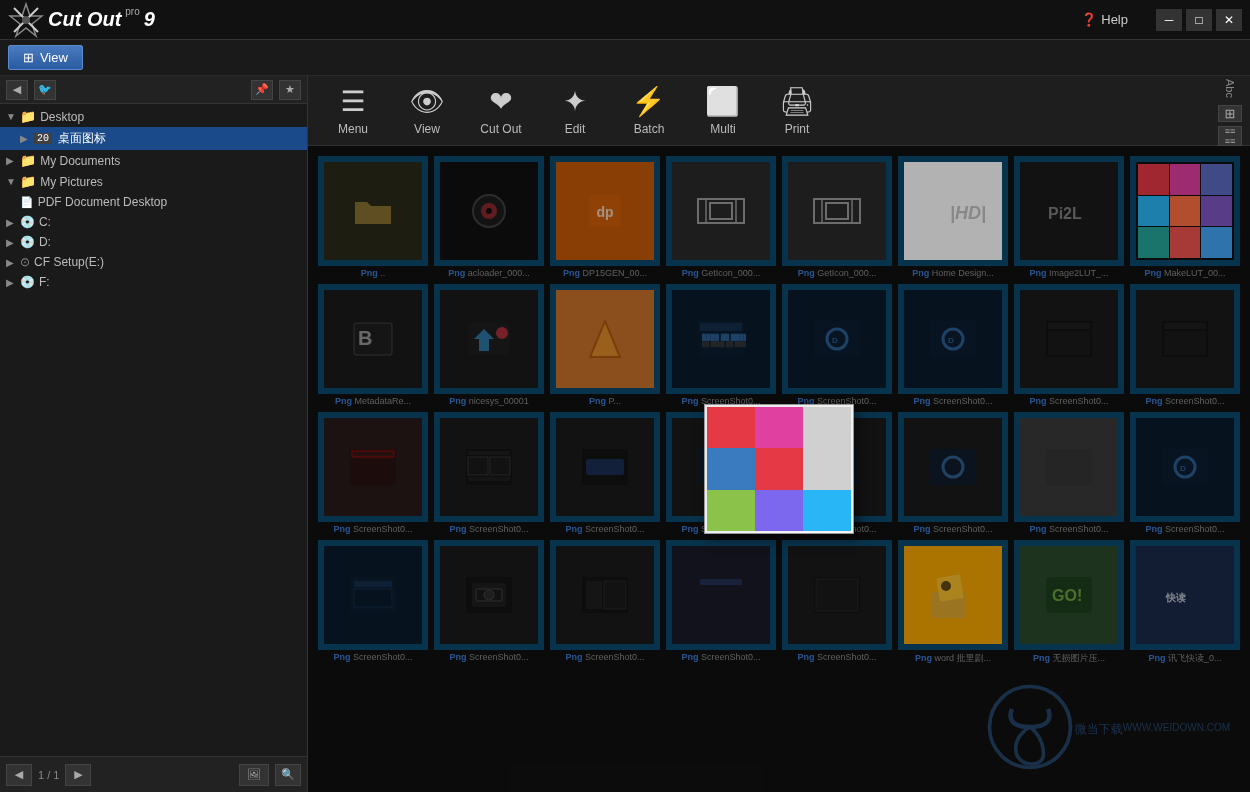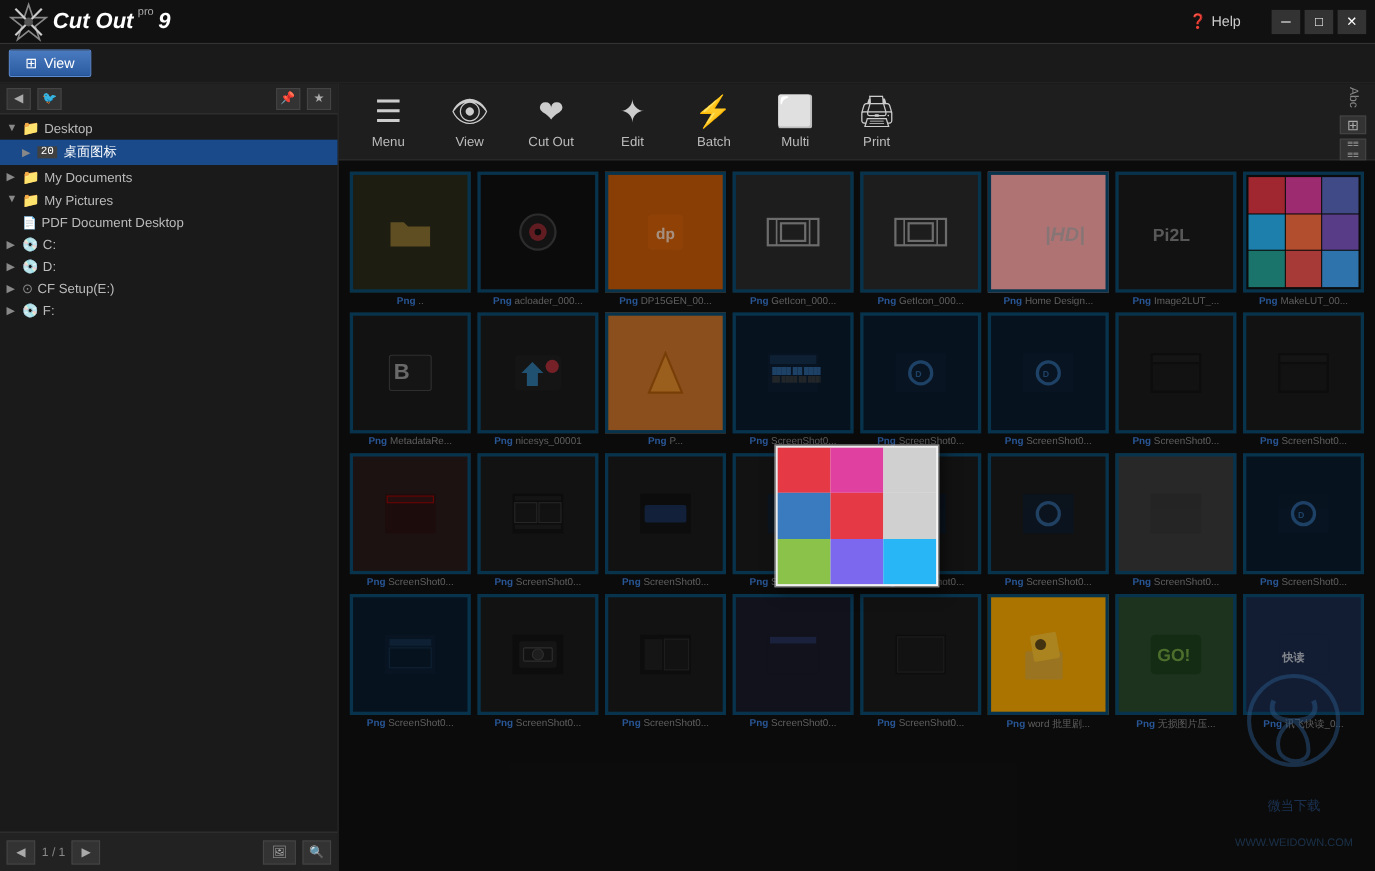--- a/index.html
+++ b/index.html
@@ -237,21 +237,21 @@
     .thumb-item {
       display: flex;
       flex-direction: column;
       align-items: center;
       cursor: pointer;
     }
     .thumb-img {
       width: 100%;
       aspect-ratio: 1;
       background: #2a2a2a;
-      border: 3px solid #0c4a6e;
+      border: 6px solid #0c4a6e;
       display: flex;
       align-items: center;
       justify-content: center;
       font-size: 10px;
       color: #666;
       overflow: hidden;
       position: relative;
     }
     .thumb-label {
       font-size: 9px;
@@ -267,24 +267,23 @@
       color: #3a7ad4;
       font-weight: bold;
     }
 
     
     #watermark {
       position: absolute;
       bottom: 20px;
       right: 20px;
       display: flex;
-      flex-direction: column;
+      flex-direction: row;
       align-items: center;
       opacity: 0.5;
-      gap: 20px;
     }
     #watermark .wm-logo {
       width: 90px;
       height: 90px;
     }
     #watermark .wm-text {
       color: #3a7ad4;
       font-size: 12px;
       margin-top: 4px;
     }
@@ -552,21 +551,21 @@
             <svg width="50" height="40" viewBox="0 0 50 40">
                 <rect x="2" y="8" width="46" height="24" fill="none" stroke="#ccc" stroke-width="2"></rect>
                 <line x1="10" y1="8" x2="10" y2="32" stroke="#ccc" stroke-width="1.5"></line>
                 <line x1="40" y1="8" x2="40" y2="32" stroke="#ccc" stroke-width="1.5"></line>
                 <rect x="14" y="12" width="22" height="16" fill="none" stroke="#ccc" stroke-width="2"></rect>
               </svg>
           </div>
           <div class="thumb-label"><span class="file-type">Png</span> GetIcon_000...</div>
         </div>
         <div class="thumb-item">
-          <div class="thumb-img" style="background:#fca5a5;padding-left:36px;">
+          <div class="thumb-img" style="background:#ffffff;padding-left:36px;">
             <svg width="50" height="40" viewBox="0 0 50 40">
                 <text x="4" y="28" fill="#aaa" font-size="18" font-weight="bold" font-style="italic">|HD|</text>
               </svg>
           </div>
           <div class="thumb-label"><span class="file-type">Png</span> Home Design...</div>
         </div>
         <div class="thumb-item">
           <div class="thumb-img" style="background:#1a1a1a;">
             <svg width="50" height="40" viewBox="0 0 50 40">
                 <text x="4" y="28" fill="#aaa" font-size="16" font-weight="bold">Pi2L</text>

